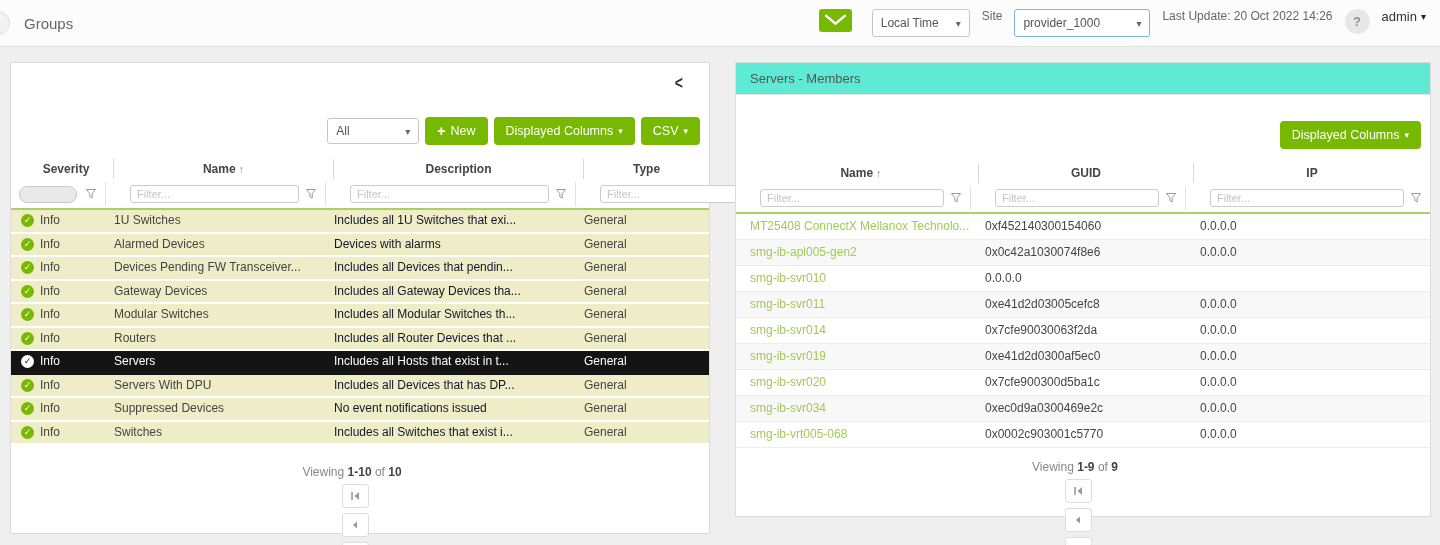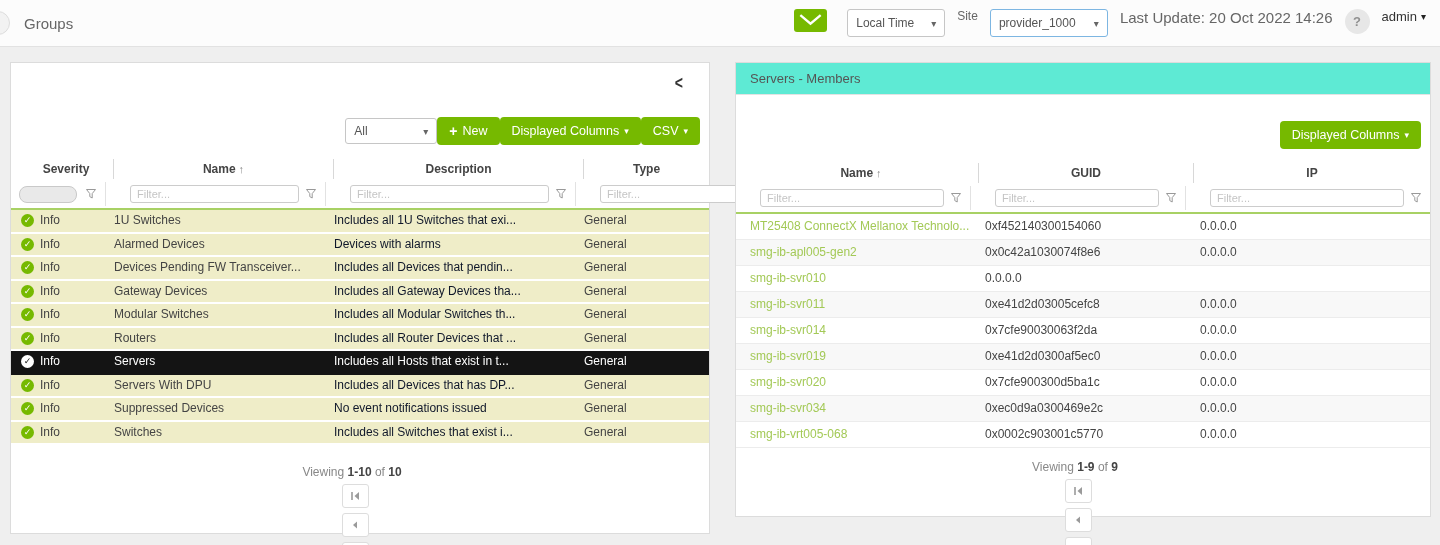--- a/index.html
+++ b/index.html
@@ -14,40 +14,40 @@
                  background:#f2f2f2; border:1px solid #ddd; }
   .page-title { font-size:15px; color:#666; margin-left:10px; }
   .topbar-right { margin-left:auto; display:flex; align-items:flex-start; gap:12px; }
   .mail-btn { width:33px; height:23px; background:#76b900; border-radius:3px; display:flex;
               align-items:center; justify-content:center; cursor:pointer; margin-right:8px; }
   .selectbox { height:28px; background:#fff; border:1px solid #c6c6c6; border-radius:3px;
                display:flex; align-items:center; justify-content:space-between; padding:0 8px;
                font-size:12px; color:#555; cursor:pointer; }
   .selectbox .chev { color:#666; font-size:10px; margin-left:8px; }
   .sel-time { width:98px; }
-  .sel-site { width:118px; border-color:#7db6e2; }
+  .sel-site { width:136px; border-color:#7db6e2; }
   .plain-label { font-size:12px; color:#666; }
-  .last-update { font-size:15px; color:#666; }
+  .last-update { font-size:12px; color:#666; }
   .help-circle { width:25px; height:25px; border-radius:50%; background:#e7e7e7; color:#909090;
                  font-size:13px; font-weight:bold; display:flex; align-items:center; justify-content:center; cursor:pointer; }
   .user-menu { font-size:13px; color:#333; display:flex; align-items:center; gap:4px; cursor:pointer; }
   .user-menu .chev { font-size:10px; color:#222; }
 
   
   .panel { position:absolute; background:#fff; border:1px solid #dcdcdc; }
   #left-panel  { left:10px;  top:62px; width:700px; height:472px; }
   #right-panel { left:735px; top:62px; width:696px; height:455px; }
 
   .collapse-btn { position:absolute; top:12px; right:26px; font-size:14px; font-weight:bold;
                   color:#333; cursor:pointer; transform:scaleY(1.3); }
 
   .rp-header { height:32px; background:#5eead4; border-bottom:1px solid #e3e3e3; display:flex;
                align-items:center; padding:0 14px; font-size:13px; color:#555; }
 
-  .toolbar { display:flex; justify-content:flex-end; align-items:center; gap:0; padding-right:9px; }
+  .toolbar { display:flex; justify-content:flex-end; align-items:center; gap:6px; padding-right:9px; }
   #left-panel .toolbar { margin-top:54px; }
   #right-panel .toolbar { margin-top:26px; }
   .sel-all { width:92px; height:26px; }
   .gbtn { height:28px; background:#76b900; border:none; border-radius:4px; color:#fff;
           font-size:12.5px; font-family:"Liberation Sans",sans-serif; padding:0 12px; cursor:pointer;
           display:flex; align-items:center; gap:5px; }
   .gbtn .plus { font-size:14px; font-weight:bold; }
   .gbtn .chev { font-size:9px; }
 
   

